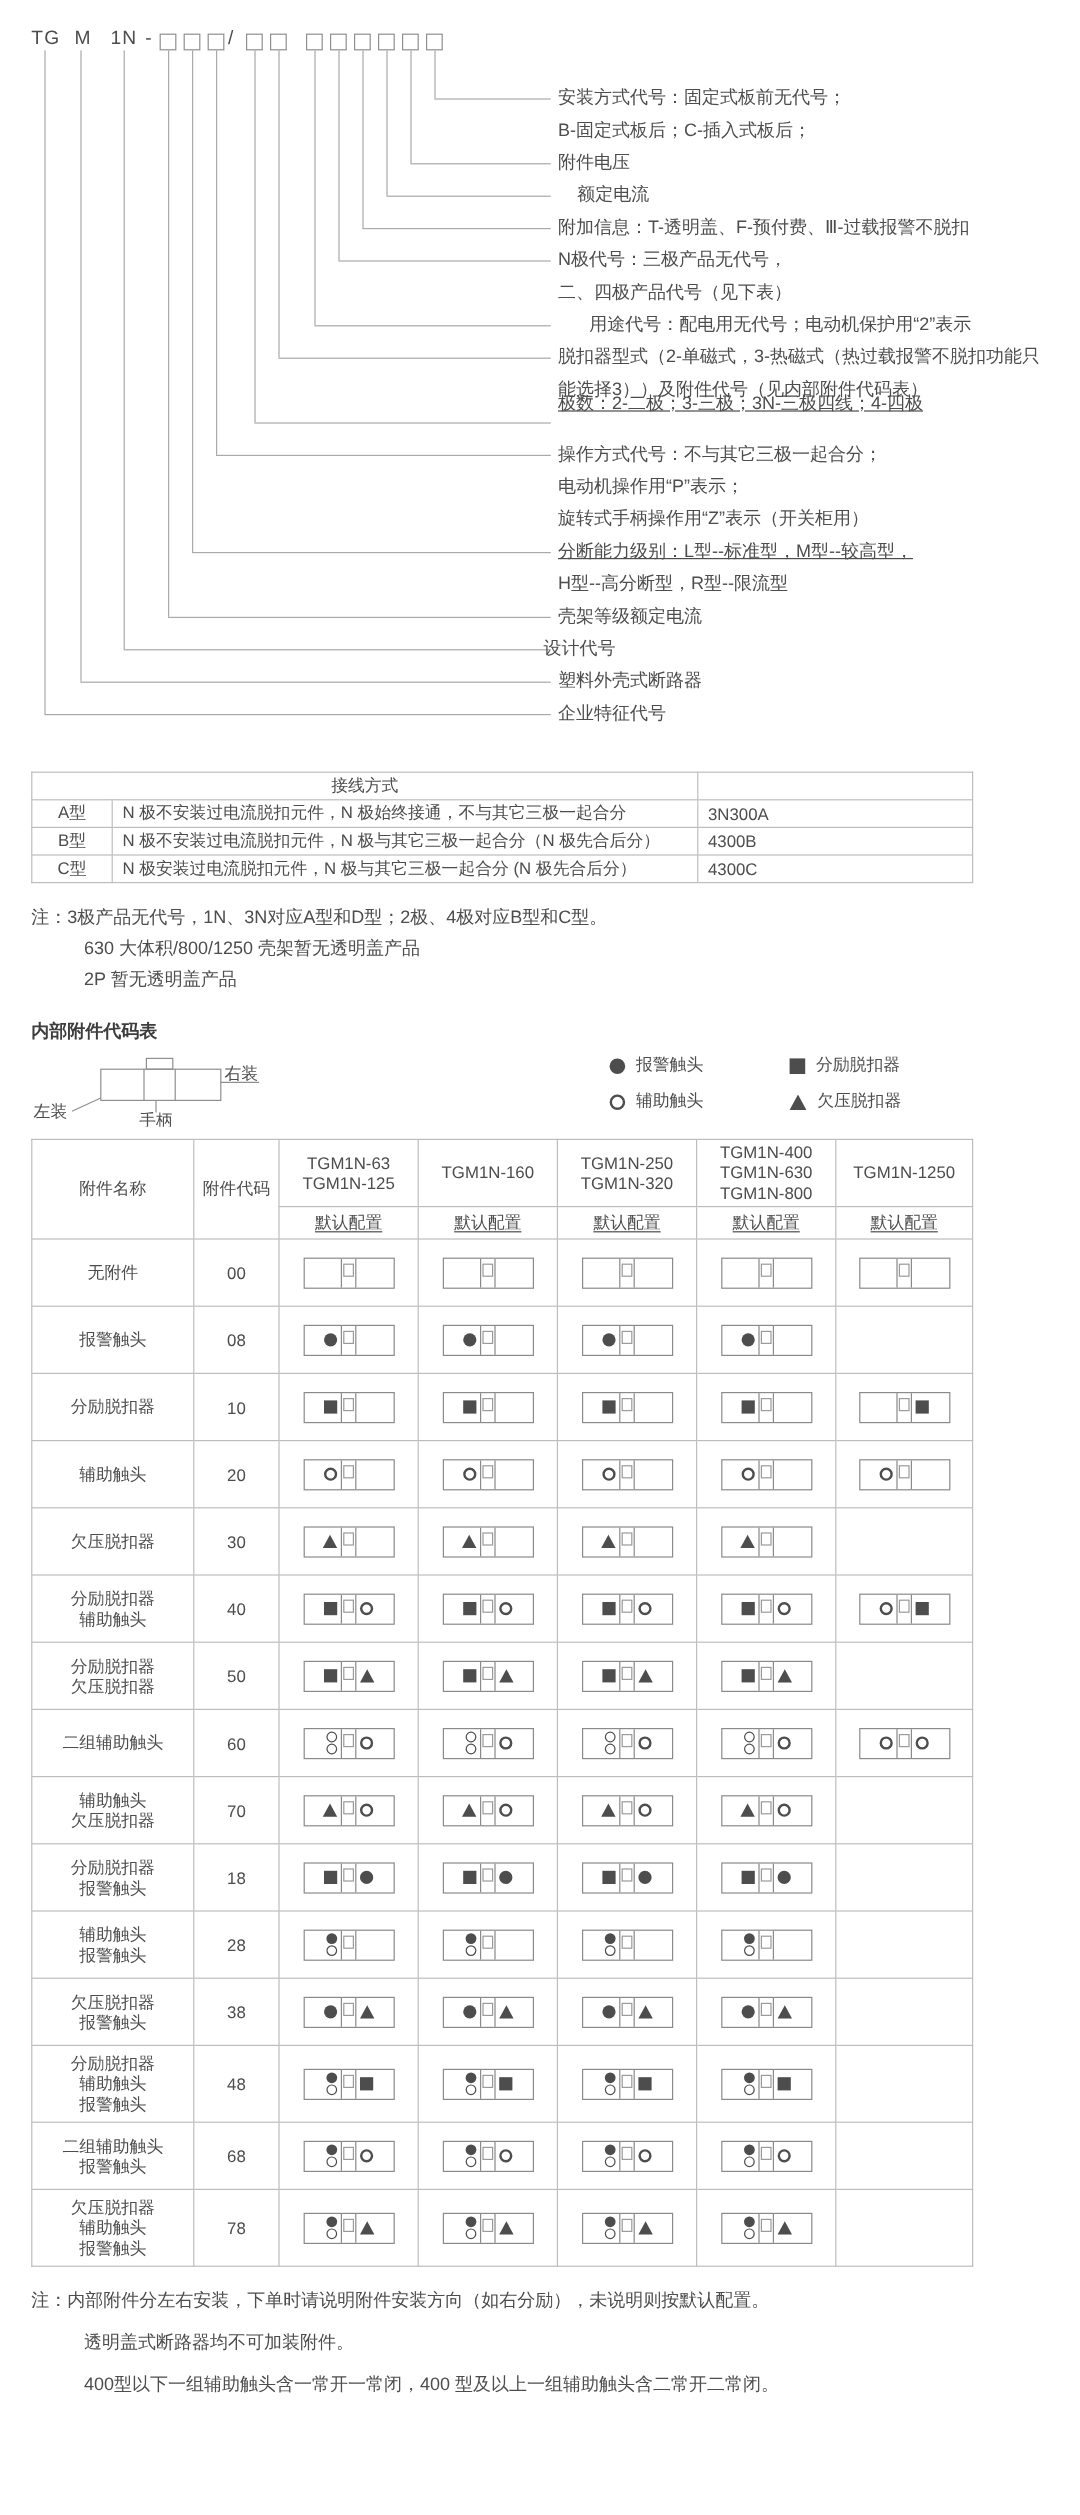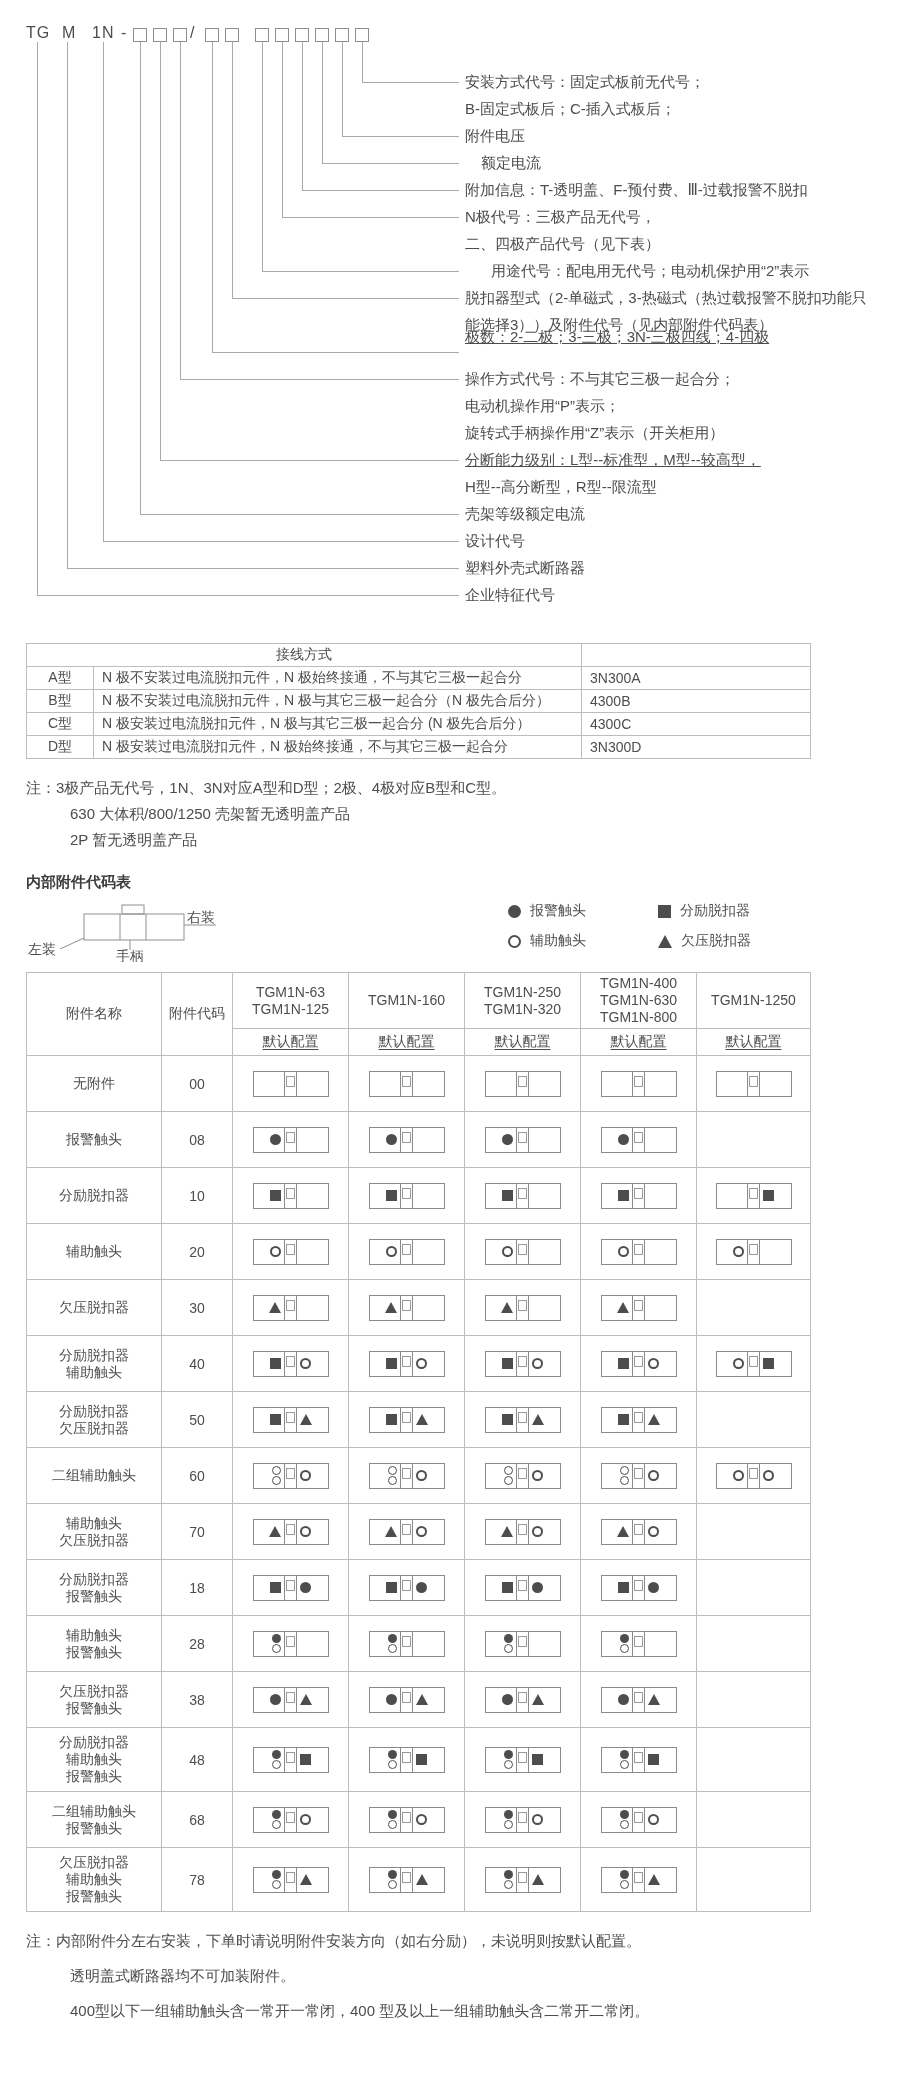--- a/index.html
+++ b/index.html
@@ -117,21 +117,21 @@
       <div class="fb-label" style="left: 465px; top: 423px;">旋转式手柄操作用“Z”表示（开关柜用）</div>
       <div class="fb-vline" style="left: 160px; top: 42px; height: 418px;"></div>
       <div class="fb-hline" style="left: 160px; top: 460px; width: 299px;"></div>
       <div class="fb-label" style="left: 465px; top: 450px; text-decoration: underline;">分断能力级别：L型--标准型，M型--较高型，</div>
       <div class="fb-label" style="left: 465px; top: 477px;">H型--高分断型，R型--限流型</div>
       <div class="fb-vline" style="left: 140px; top: 42px; height: 472px;"></div>
       <div class="fb-hline" style="left: 140px; top: 514px; width: 319px;"></div>
       <div class="fb-label" style="left: 465px; top: 504px;">壳架等级额定电流</div>
       <div class="fb-vline" style="left: 103px; top: 42px; height: 499px;"></div>
       <div class="fb-hline" style="left: 103px; top: 541px; width: 356px;"></div>
-      <div class="fb-label" style="left: 465px; top: 531px;">设计代号</div>
+      <div class="fb-label" style="left: 453px; top: 531px;">设计代号</div>
       <div class="fb-vline" style="left: 67px; top: 42px; height: 526px;"></div>
       <div class="fb-hline" style="left: 67px; top: 568px; width: 392px;"></div>
       <div class="fb-label" style="left: 465px; top: 558px;">塑料外壳式断路器</div>
       <div class="fb-vline" style="left: 37px; top: 42px; height: 553px;"></div>
       <div class="fb-hline" style="left: 37px; top: 595px; width: 422px;"></div>
       <div class="fb-label" style="left: 465px; top: 585px;">企业特征代号</div>
     </div>
 
   <table class="wtable">
     <colgroup>
@@ -151,25 +151,20 @@
     </tr>
     <tr>
       <td class="center">B型</td>
       <td>N 极不安装过电流脱扣元件，N 极与其它三极一起合分（N 极先合后分）</td>
       <td>4300B</td>
     </tr>
     <tr>
       <td class="center">C型</td>
       <td>N 极安装过电流脱扣元件，N 极与其它三极一起合分 (N 极先合后分）</td>
       <td>4300C</td>
-    </tr>
-    <tr>
-      <td class="center">D型</td>
-      <td>N 极安装过电流脱扣元件，N 极始终接通，不与其它三极一起合分</td>
-      <td>3N300D</td>
     </tr>
   </tbody>
     </table>
 
   <div class="notes">
     <div class="note-line">注：3极产品无代号，1N、3N对应A型和D型；2极、4极对应B型和C型。</div>
     <div class="note-line indent">630 大体积/800/1250 壳架暂无透明盖产品</div>
     <div class="note-line indent">2P 暂无透明盖产品</div>
   </div>
 

